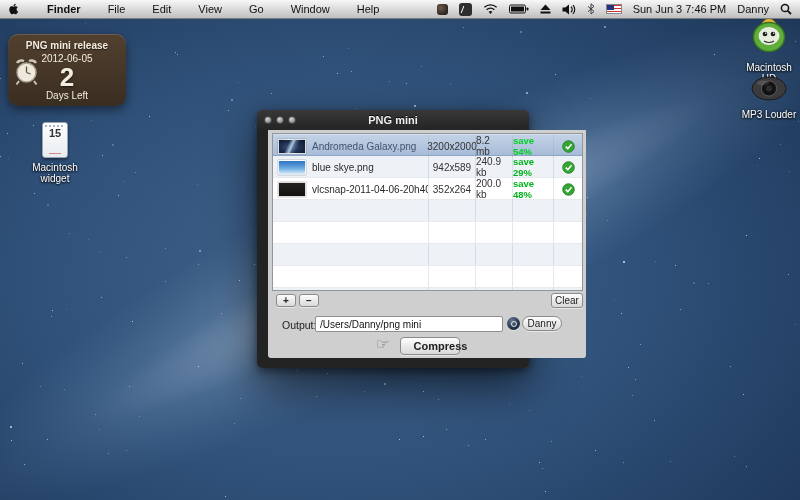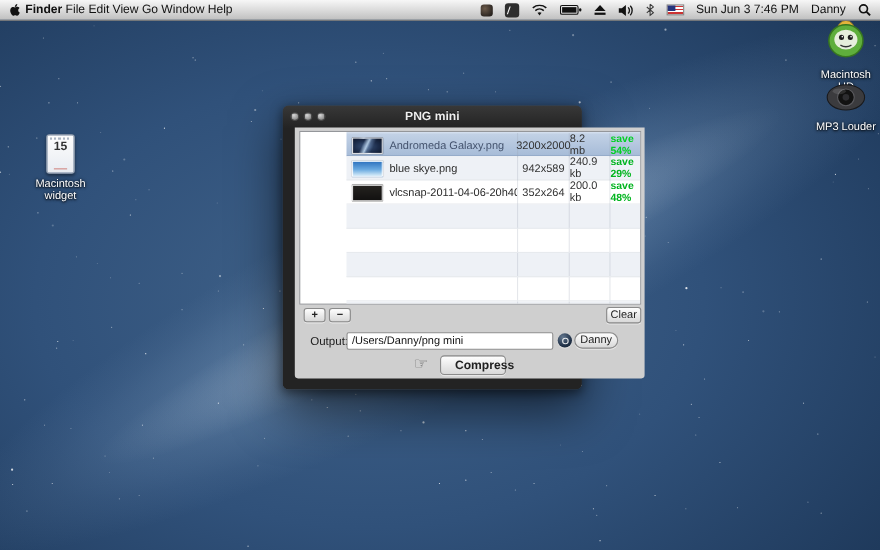--- a/index.html
+++ b/index.html
@@ -19,21 +19,21 @@
     background: radial-gradient(ellipse 50% 50% at 50% 50%, rgba(230,240,250,0.28) 0%, transparent 70%);
     pointer-events:none; }
   #stars { position:absolute; inset:0; pointer-events:none; }
   .star { position:absolute; background:#fff; border-radius:50%; }
 
   
   .menubar { position:absolute; left:0; top:0; width:800px; height:19px; z-index:50;
     background:linear-gradient(180deg,#f7f7f7 0%,#d9d9d9 55%,#bfbfbf 100%);
     border-bottom:1px solid #7d7d7d; display:flex; align-items:center;
     font-size:11px; color:#111; padding:0 8px; }
-  .menubar .left { display:flex; align-items:center; gap:3px; }
+  .menubar .left { display:flex; align-items:center; gap:27px; }
   .menubar .right { margin-left:auto; display:flex; align-items:center; gap:11px; }
   .menubar .appname { font-weight:bold; }
   .menubar .mitem { cursor:default; }
   .mini-icon { display:inline-flex; align-items:center; }
   .flag { width:16px; height:10px; position:relative;
     background:repeating-linear-gradient(180deg,#c33 0 1.5px,#fff 1.5px 3px); border:0.5px solid #888;}
   .flag::after { content:""; position:absolute; left:0; top:0; width:7px; height:5px; background:#26347c; }
   .input-src { width:13px; height:13px; background:#2e2e2e; border-radius:3px; position:relative; }
   .input-src::after { content:""; position:absolute; left:3px; top:3px; width:7px; height:7px;
     border-left:1.5px solid #fff; transform:skewX(-20deg); }
@@ -62,37 +62,37 @@
   .cal-icon::after { content:""; position:absolute; left:6px; right:6px; bottom:3px; height:1.5px; background:#c0392b; opacity:.55;}
   .desk-label { margin-top:4px; font-size:10px; color:#fff; line-height:11px;
     text-shadow:0 1px 2px rgba(0,0,0,.9), 0 0 3px rgba(0,0,0,.8); }
 
   
   .desk-icon { position:absolute; text-align:center; width:72px; }
   #icon-hd { left:733px; top:14px; }
   #icon-mp3 { left:733px; top:76px; }
 
   
-  .window { position:absolute; left:257px; top:96px; width:272px; height:258px; border-radius:5px;
+  .window { position:absolute; left:257px; top:110px; width:272px; height:258px; border-radius:5px;
     background:linear-gradient(180deg,#383838 0%,#232323 8%,#232323 100%);
     box-shadow:0 18px 45px rgba(0,0,0,0.60), 0 3px 10px rgba(0,0,0,0.5); z-index:20; }
   .titlebar { position:absolute; left:0; top:0; right:0; height:20px; display:flex; align-items:center; }
   .tl-group { position:absolute; left:7px; top:6px; display:flex; gap:4px; }
   .tl { width:8px; height:8px; border-radius:50%;
     background:radial-gradient(circle at 35% 30%, #d6d6d6, #8a8a8a 75%); border:0.5px solid #4a4a4a; }
   .win-title { width:100%; text-align:center; color:#eee; font-size:11px; font-weight:bold;
     text-shadow:0 -1px 0 rgba(0,0,0,.8); }
   .content { position:absolute; left:11px; top:20px; width:318px; height:228px;
     background:#cfcfcf; border-radius:0 0 3px 3px; }
 
   
   .ftable { position:absolute; left:4px; top:3px; width:311px; height:158px;
     border:1px solid #94969a; background:#fff; overflow:hidden; }
   .frow { display:grid; grid-template-columns:156px 47px 37px 41px 28px; height:22px;
-    border-bottom:1px solid #e7eaee; align-items:center; font-size:10px; color:#2b2b2b;margin-left:42px; }
+    border-bottom:1px solid #e7eaee; align-items:center; font-size:10px; color:#2b2b2b; }
   .frow:nth-child(even) { background:#eef1f6; }
   .frow.selected { background:linear-gradient(180deg,#c3d2e6 0%,#a7bcd8 100%);
     border-top:1px solid #d3deee; border-bottom:1px solid #8ca4c5; color:#44536e; }
   .cell { height:100%; display:flex; align-items:center; border-right:1px solid rgba(150,160,175,0.25); }
   .cell:last-child { border-right:none; }
   .cell.namec { padding-left:5px; gap:6px; overflow:hidden; white-space:nowrap; }
   .cell.dimc { justify-content:center; color:#333; }
   .cell.sizec { justify-content:flex-end; padding-right:6px; color:#333; }
   .cell.savec { justify-content:center; font-weight:bold; font-size:9.5px; color:#00b41e; }
   .frow.selected .cell.savec { color:#00d022; }
@@ -365,20 +365,37 @@
       <span>Danny</span>
       <span class="mini-icon">
         <svg width="12" height="12" viewBox="0 0 12 12">
             <circle cx="5" cy="5" r="3.6" stroke="#111" fill="none" stroke-width="1.5"></circle>
             <line x1="7.8" y1="7.8" x2="11" y2="11" stroke="#111" stroke-width="1.8"></line>
           </svg>
       </span>
     </div>
   </div>
 
+  <div class="cd-widget">
+    <span class="cd-clock">
+      <svg width="27" height="30" viewBox="0 0 27 30">
+        <path d="M4 5 A5 4 0 0 1 11 3" stroke="#cfc7b6" stroke-width="2.4" fill="none"></path>
+        <path d="M23 5 A5 4 0 0 0 16 3" stroke="#cfc7b6" stroke-width="2.4" fill="none"></path>
+        <circle cx="13.5" cy="14.5" r="9.5" fill="#efe9dc" stroke="#aaa193" stroke-width="1.4"></circle>
+        <line x1="13.5" y1="14.5" x2="13.5" y2="8.5" stroke="#5a5248" stroke-width="1.3"></line>
+        <line x1="13.5" y1="14.5" x2="17.5" y2="16" stroke="#5a5248" stroke-width="1.3"></line>
+        <line x1="6" y1="23" x2="3.5" y2="26.5" stroke="#cfc7b6" stroke-width="2"></line>
+        <line x1="21" y1="23" x2="23.5" y2="26.5" stroke="#cfc7b6" stroke-width="2"></line>
+      </svg>
+    </span>
+    <div class="t">PNG mini release</div>
+    <div class="d">2012-06-05</div>
+    <div class="n">2</div>
+    <div class="c">Days Left</div>
+  </div>
 
   <div class="cal-shortcut">
     <div class="cal-icon">
       <span class="day">15</span>
     </div>
     <div class="desk-label">
       <div>Macintosh</div>
       <div>widget</div>
     </div>
   </div>

